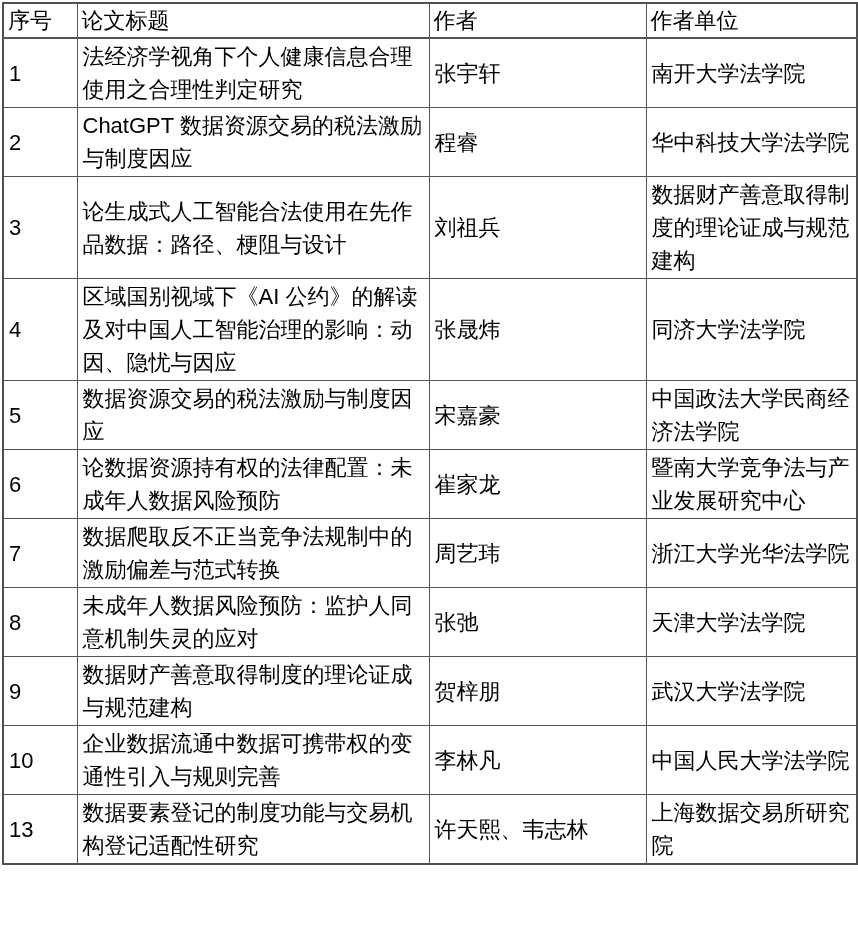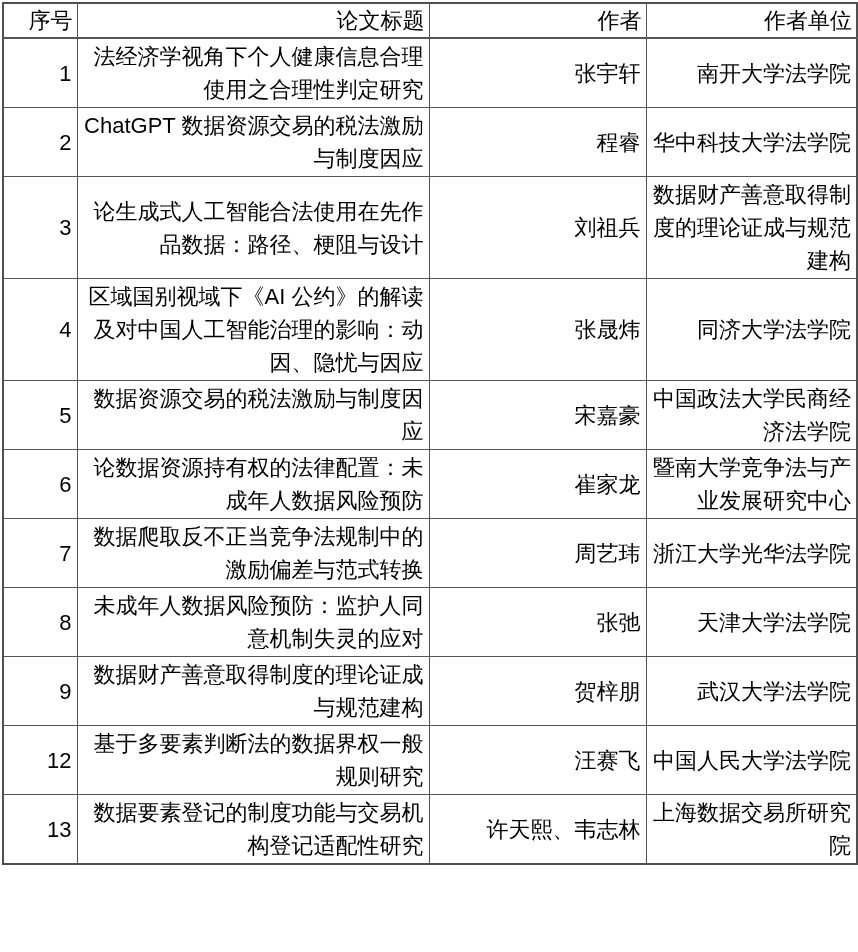--- a/index.html
+++ b/index.html
@@ -20,21 +20,21 @@
     width: 854px;
     margin: 2px;
     border: 2px solid #4f4f4f;
   }
   col.c-no  { width: 74px; }
   col.c-ti  { width: 352px; }
   col.c-au  { width: 217px; }
   col.c-af  { width: 211px; }
   th, td {
     border: 1px solid #555555;
-    text-align: right;
+    text-align: left;
     vertical-align: middle;
     font-size: 22px;
     line-height: 33px;
     font-weight: normal;
     padding: 1px 5px;
     word-break: break-word;
     overflow-wrap: break-word;
     margin-left: 28px;
   }
   thead th {
@@ -110,23 +110,23 @@
         <td>张弛</td>
         <td>天津大学法学院</td>
       </tr>
       <tr>
         <td>9</td>
         <td>数据财产善意取得制度的理论证成与规范建构</td>
         <td>贺梓朋</td>
         <td>武汉大学法学院</td>
       </tr>
       <tr>
-        <td>12</td>
-        <td>基于多要素判断法的数据界权一般规则研究</td>
-        <td>汪赛飞</td>
+        <td>10</td>
+        <td>企业数据流通中数据可携带权的变通性引入与规则完善</td>
+        <td>李林凡</td>
         <td>中国人民大学法学院</td>
       </tr>
       <tr>
         <td>13</td>
         <td>数据要素登记的制度功能与交易机构登记适配性研究</td>
         <td>许天熙、韦志林</td>
         <td>上海数据交易所研究院</td>
       </tr>
     </tbody>
 </table>

